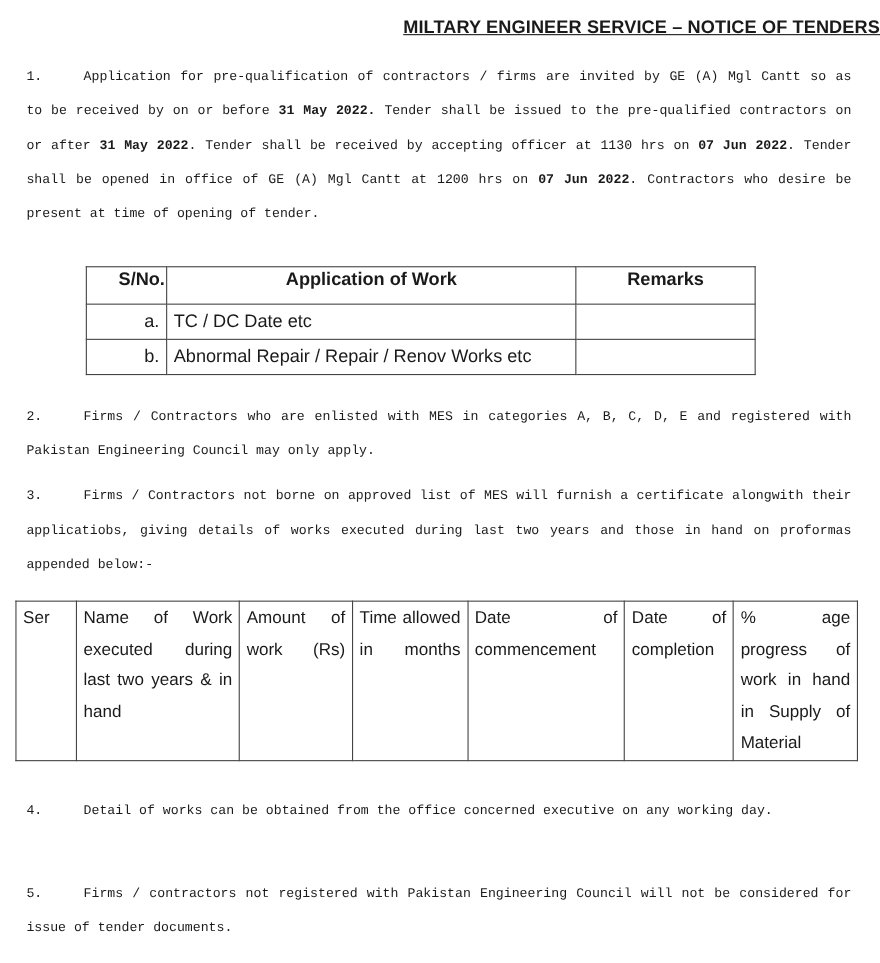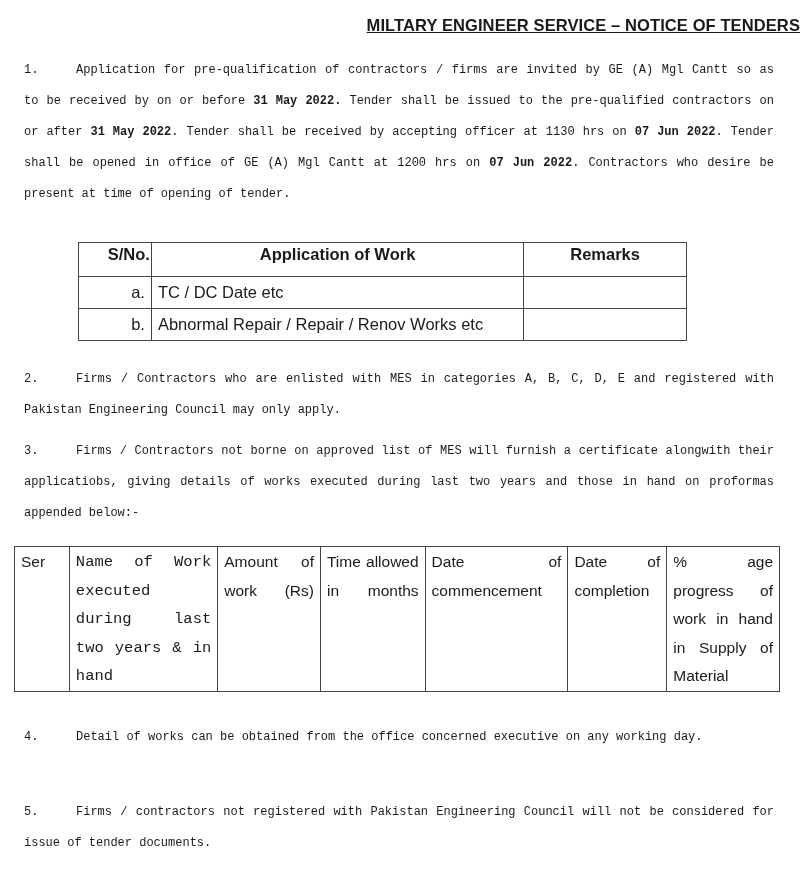--- a/index.html
+++ b/index.html
@@ -24,21 +24,21 @@
   #works-table td { height: 31px; vertical-align: middle; padding: 0 6px; }
   #works-table .c1 { width: 60px; text-align: right; }
   #works-table .c2 { width: 360px; }
   #works-table .c3 { width: 150px; }
 
   #proforma-table { left: 14px; top: 546px; width: 766px; font-size: 15.5px; }
   #proforma-table th { font-weight: normal; vertical-align: top; text-align: justify; text-align-last: justify;
                        padding: 1px 6px 0 6px; line-height: 28.5px; height: 140px; }
   #proforma-table th.left { text-align-last: left; }
   .w-ser { width: 42px; }
-  .w-name { width: 136px; font-family: Liberation Mono, monospace; }
+  .w-name { width: 136px; }
   .w-amt { width: 90px; }
   .w-time { width: 92px; }
   .w-comm { width: 130px; margin-left: 31px; }
   .w-comp { width: 86px; }
   .w-prog { width: 100px; margin-left: 44px; }
 </style>
 </head>
 <body>
 
 <div>

